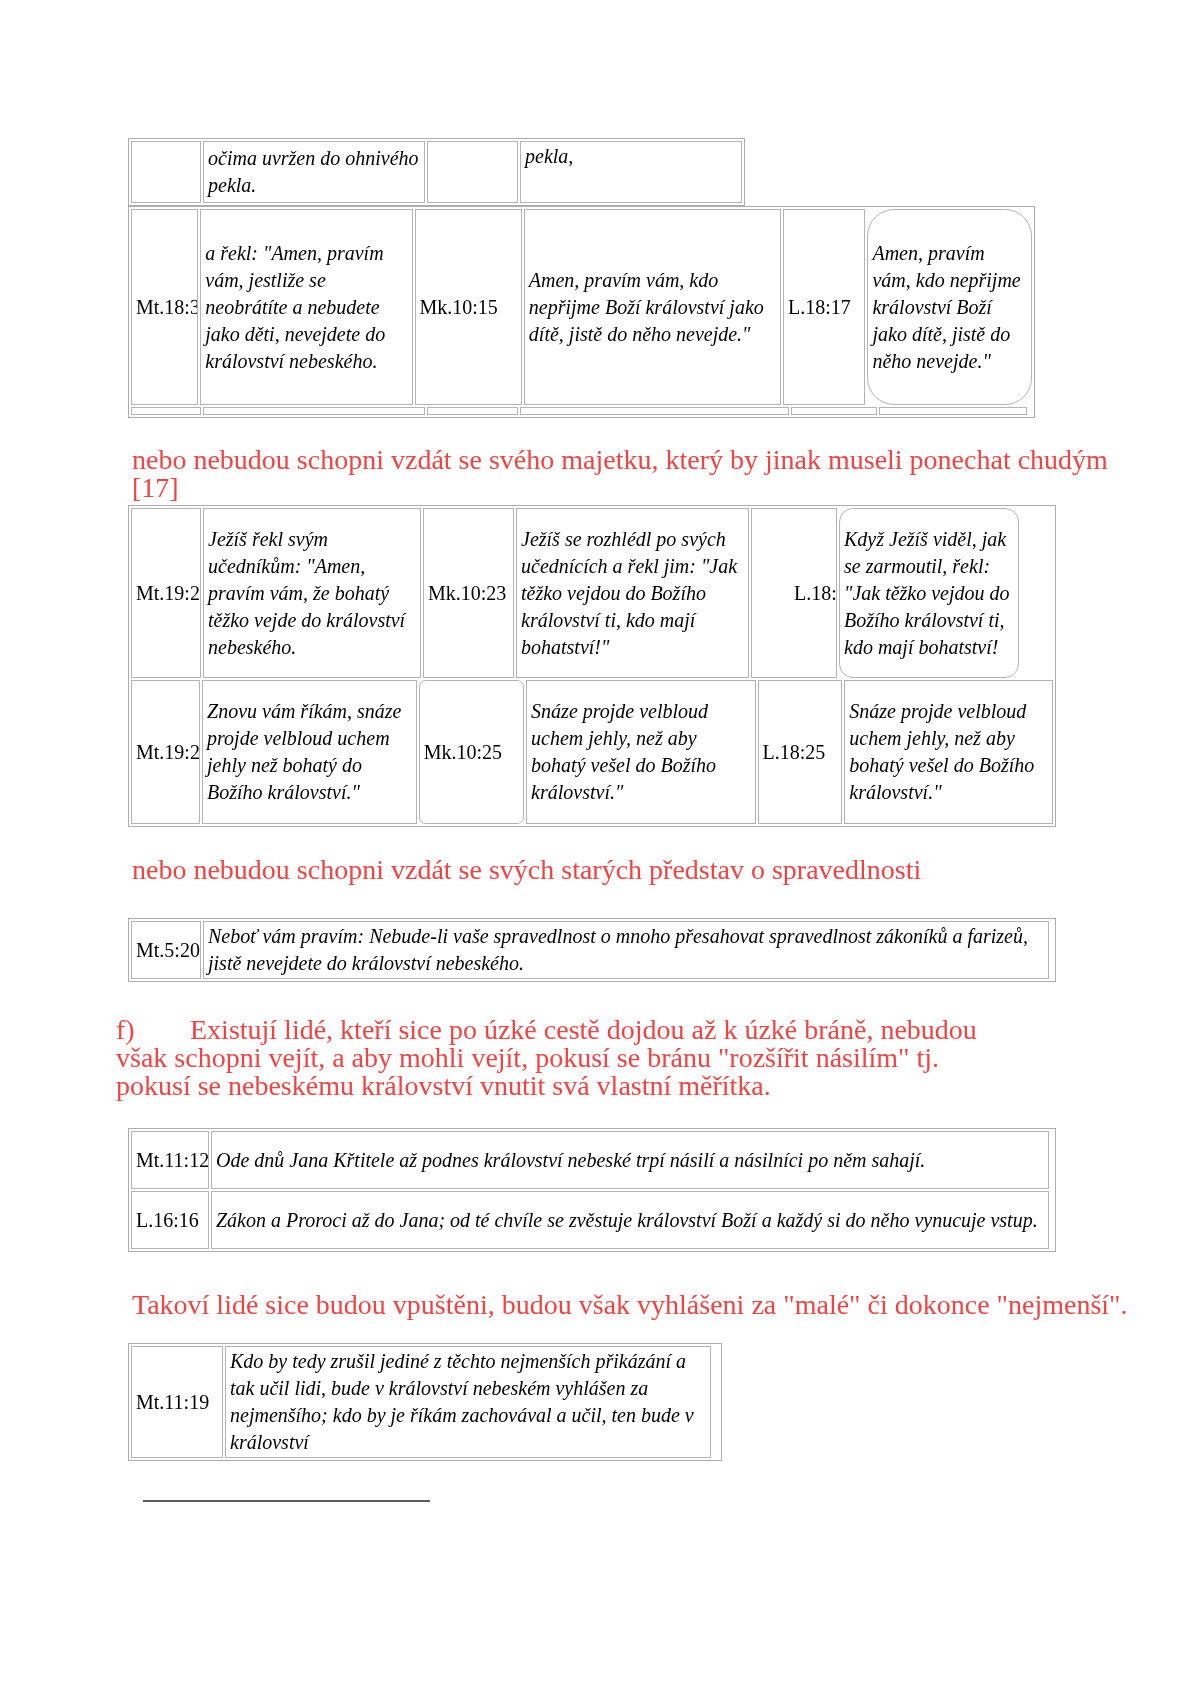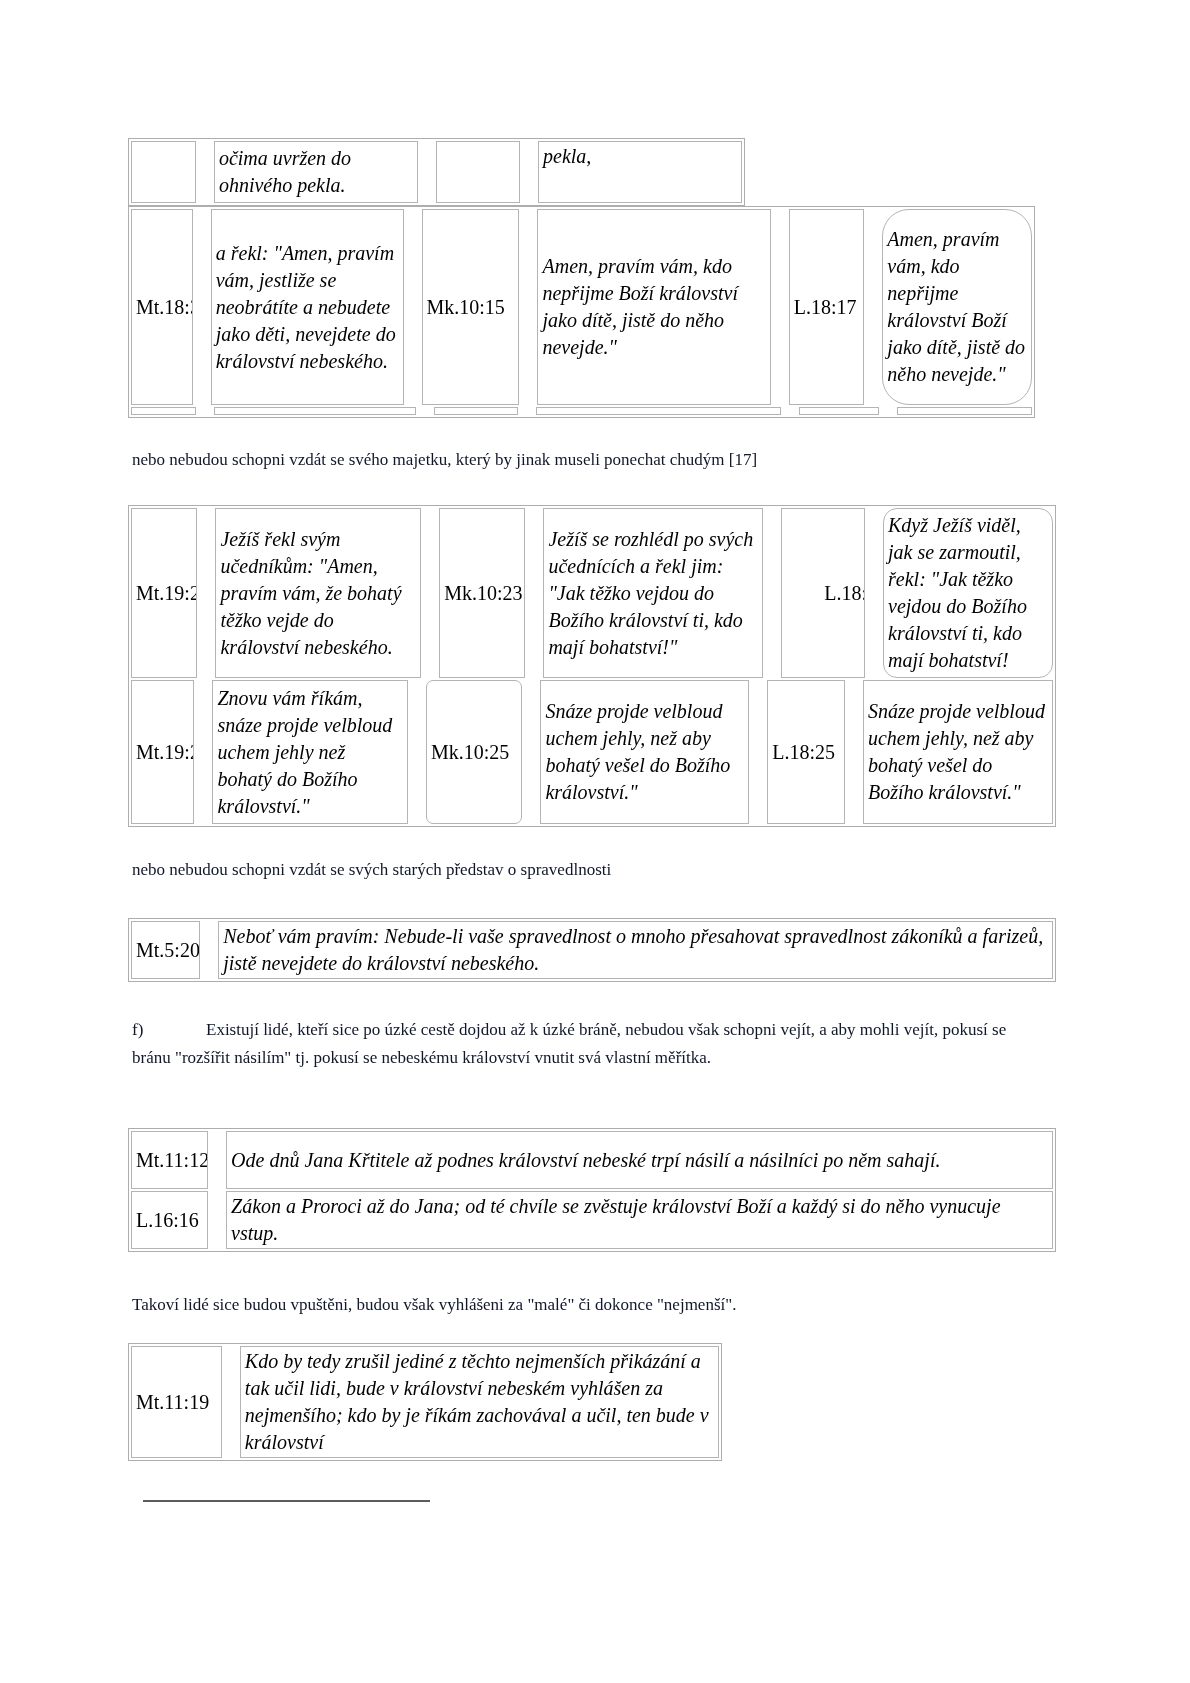--- a/index.html
+++ b/index.html
@@ -7,44 +7,44 @@
     position:relative;
     width:1190px;
     height:1683px;
     background:#ffffff;
     font-family:"Liberation Serif", serif;
     color:#000000;
     overflow:hidden;
   }
   .para{
     position:absolute;
-    font-size:17px;
+    font-size:28px;
     line-height:28px;
-    color:#0f172a;
+    color:#ef4444;
     white-space:normal;
   }
   .ttable{
     position:absolute;
     border:1px solid #adadad;
     padding:2px;
     background:#ffffff;
     box-sizing:border-box;
   }
   .trow{display:flex;}
   .trow + .trow{margin-top:2px;}
   .tcell{
     border:1px solid #b4b4b4;
     box-sizing:border-box;
     padding:1px 4px;
     display:flex;
     flex-direction:column;
     justify-content:center;
     overflow:hidden;
   }
-  .tcell + .tcell{margin-left:18px;}
+  .tcell + .tcell{margin-left:2px;}
   .ref{
     font-style:normal;
     font-size:20px;
     line-height:26px;
     white-space:nowrap;
   }
   .quote{
     font-style:italic;
     font-size:20px;
     line-height:27px;
@@ -165,21 +165,21 @@
     <div class="trow">
       <div class="tcell" style="width:70px;min-height:58px;">
           <span class="ref">Mt.5:20</span>
         </div>
       <div class="tcell" style="width:846px;min-height:58px;justify-content:flex-end;">
           <span class="quote">Neboť vám pravím: Nebude-li vaše spravedlnost o mnoho přesahovat spravedlnost zákoníků a farizeů, jistě nevejdete do království nebeského.</span>
         </div>
     </div>
   </div>
 
-  <div class="para" style="left:132px;top:1016px;width:900px;"><span class="pf-label">f)</span><span>Existují lidé, kteří sice po úzké cestě dojdou až k úzké bráně, nebudou však schopni vejít, a aby mohli vejít, pokusí se bránu "rozšířit násilím" tj. pokusí se nebeskému království vnutit svá vlastní měřítka.</span></div>
+  <div class="para" style="left:116px;top:1016px;width:900px;"><span class="pf-label">f)</span><span>Existují lidé, kteří sice po úzké cestě dojdou až k úzké bráně, nebudou však schopni vejít, a aby mohli vejít, pokusí se bránu "rozšířit násilím" tj. pokusí se nebeskému království vnutit svá vlastní měřítka.</span></div>
 
   <div class="ttable" style="left:128px;top:1128px;width:928px;">
     <div class="trow">
       <div class="tcell" style="width:78px;min-height:58px;">
           <span class="ref">Mt.11:12</span>
         </div>
       <div class="tcell" style="width:838px;min-height:58px;">
           <span class="quote">Ode dnů Jana Křtitele až podnes království nebeské trpí násilí a násilníci po něm sahají.</span>
         </div>
     </div>

